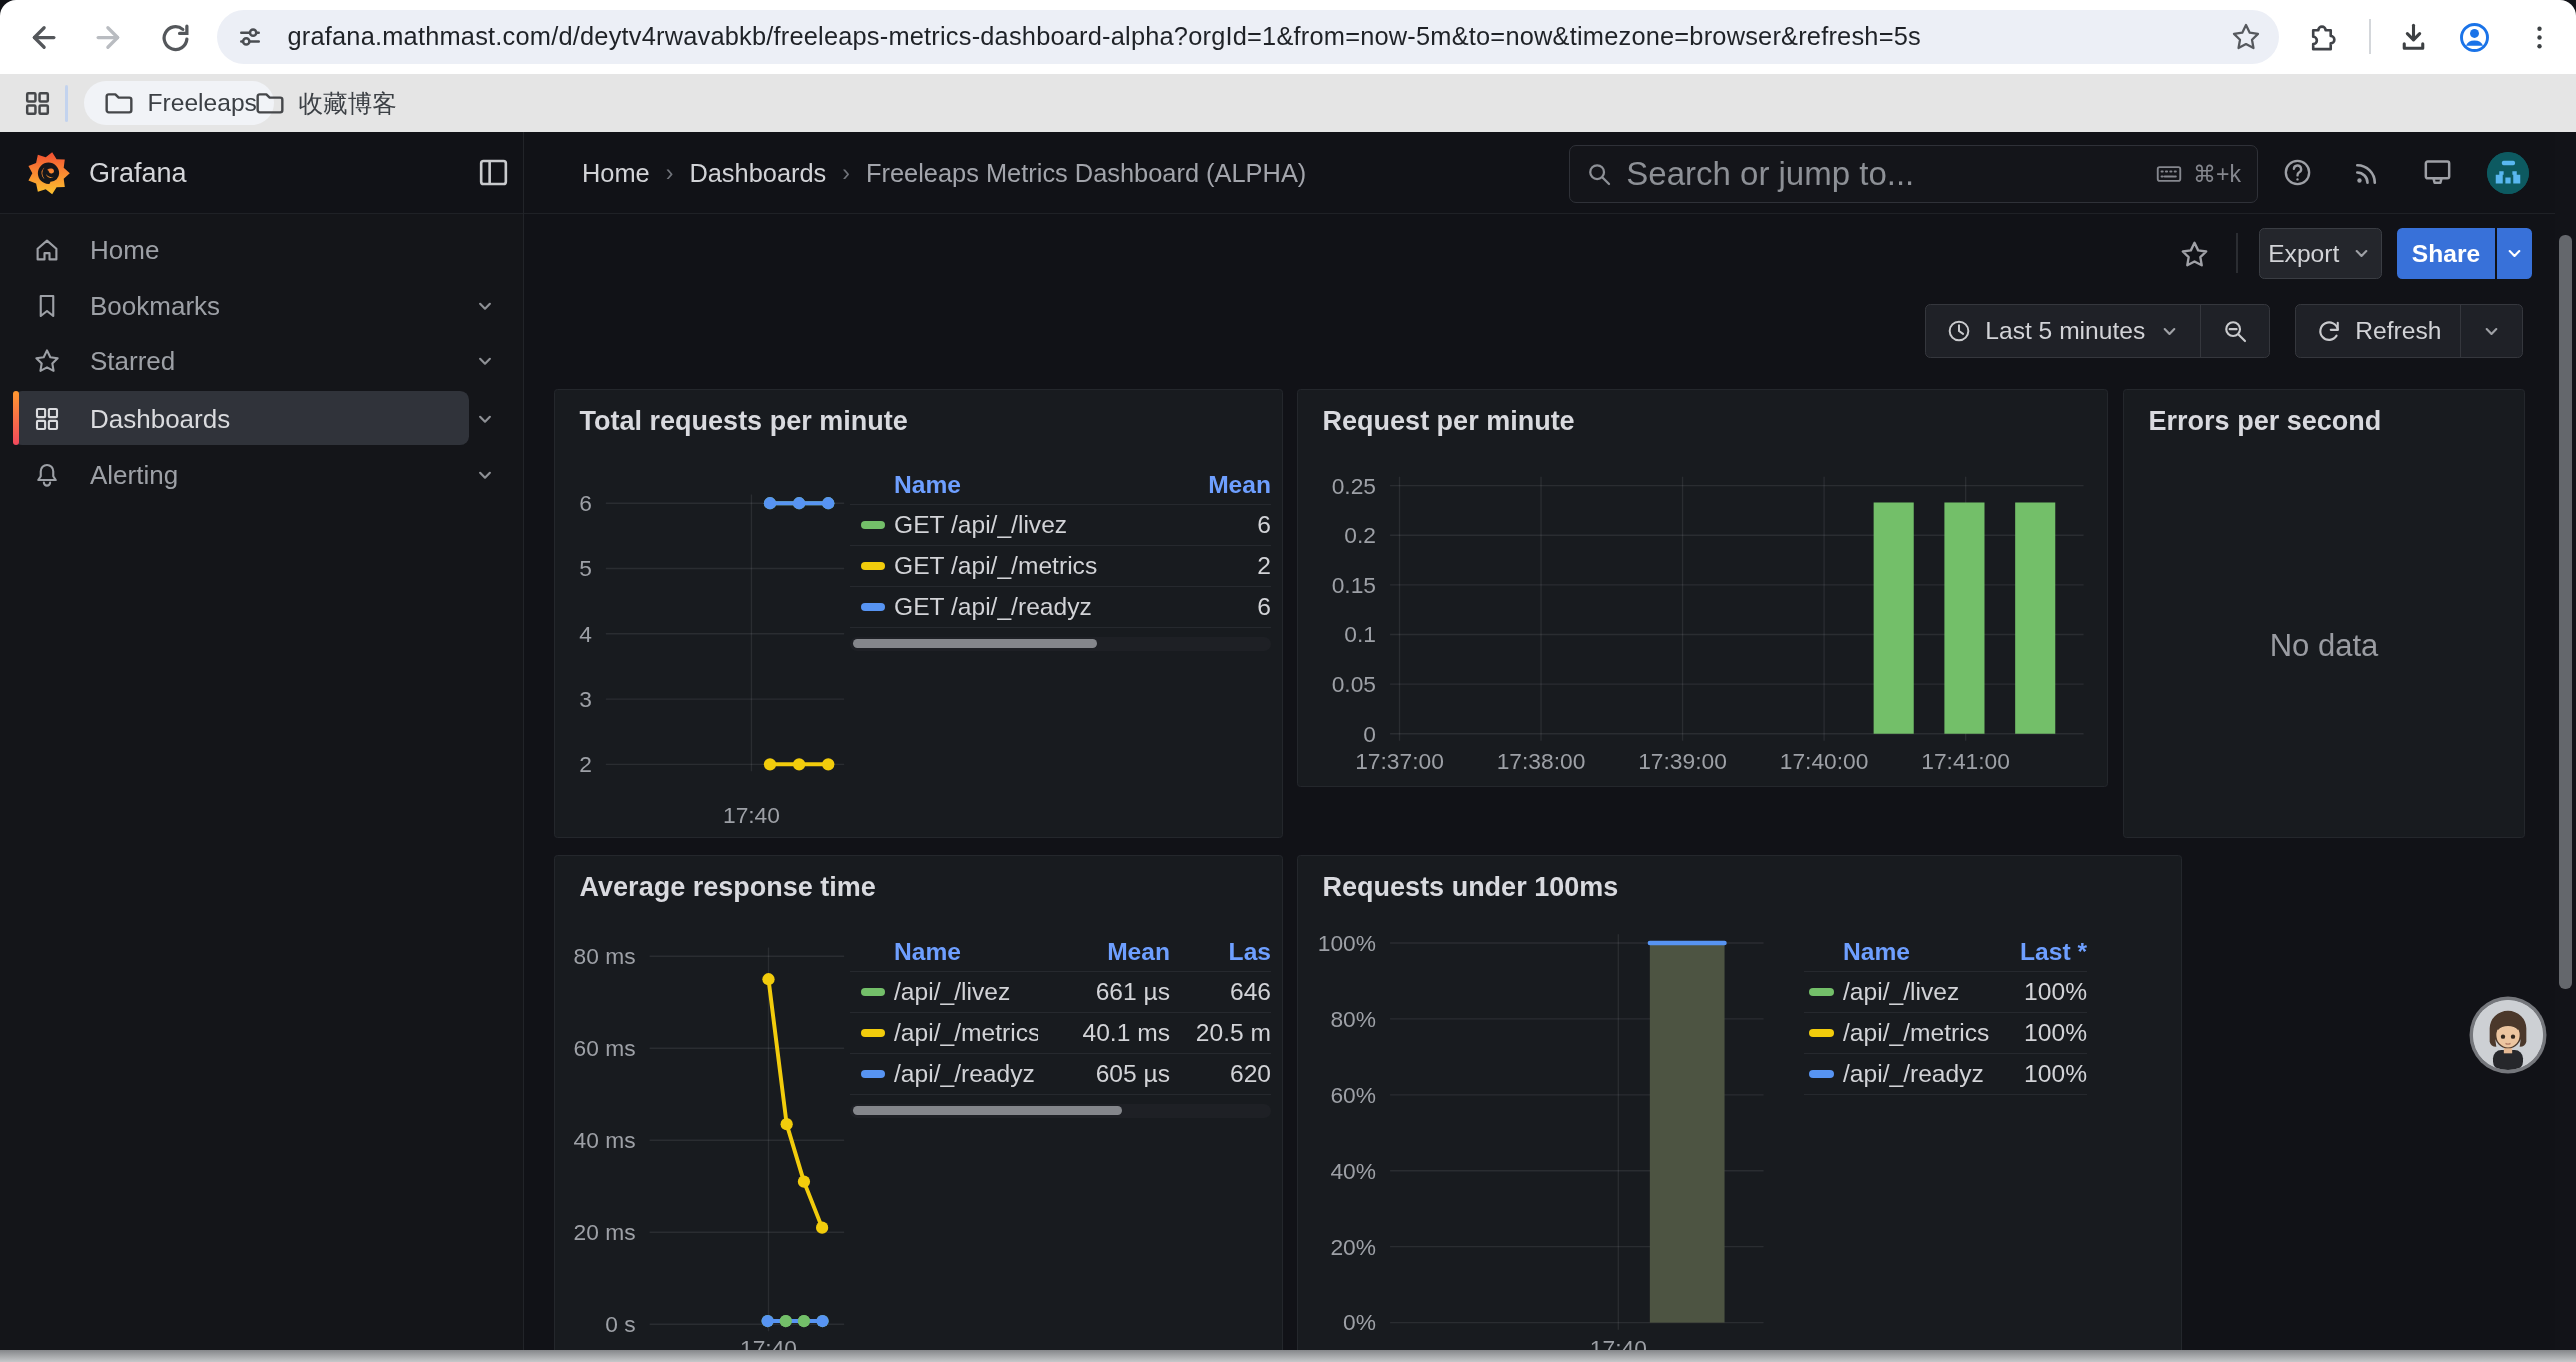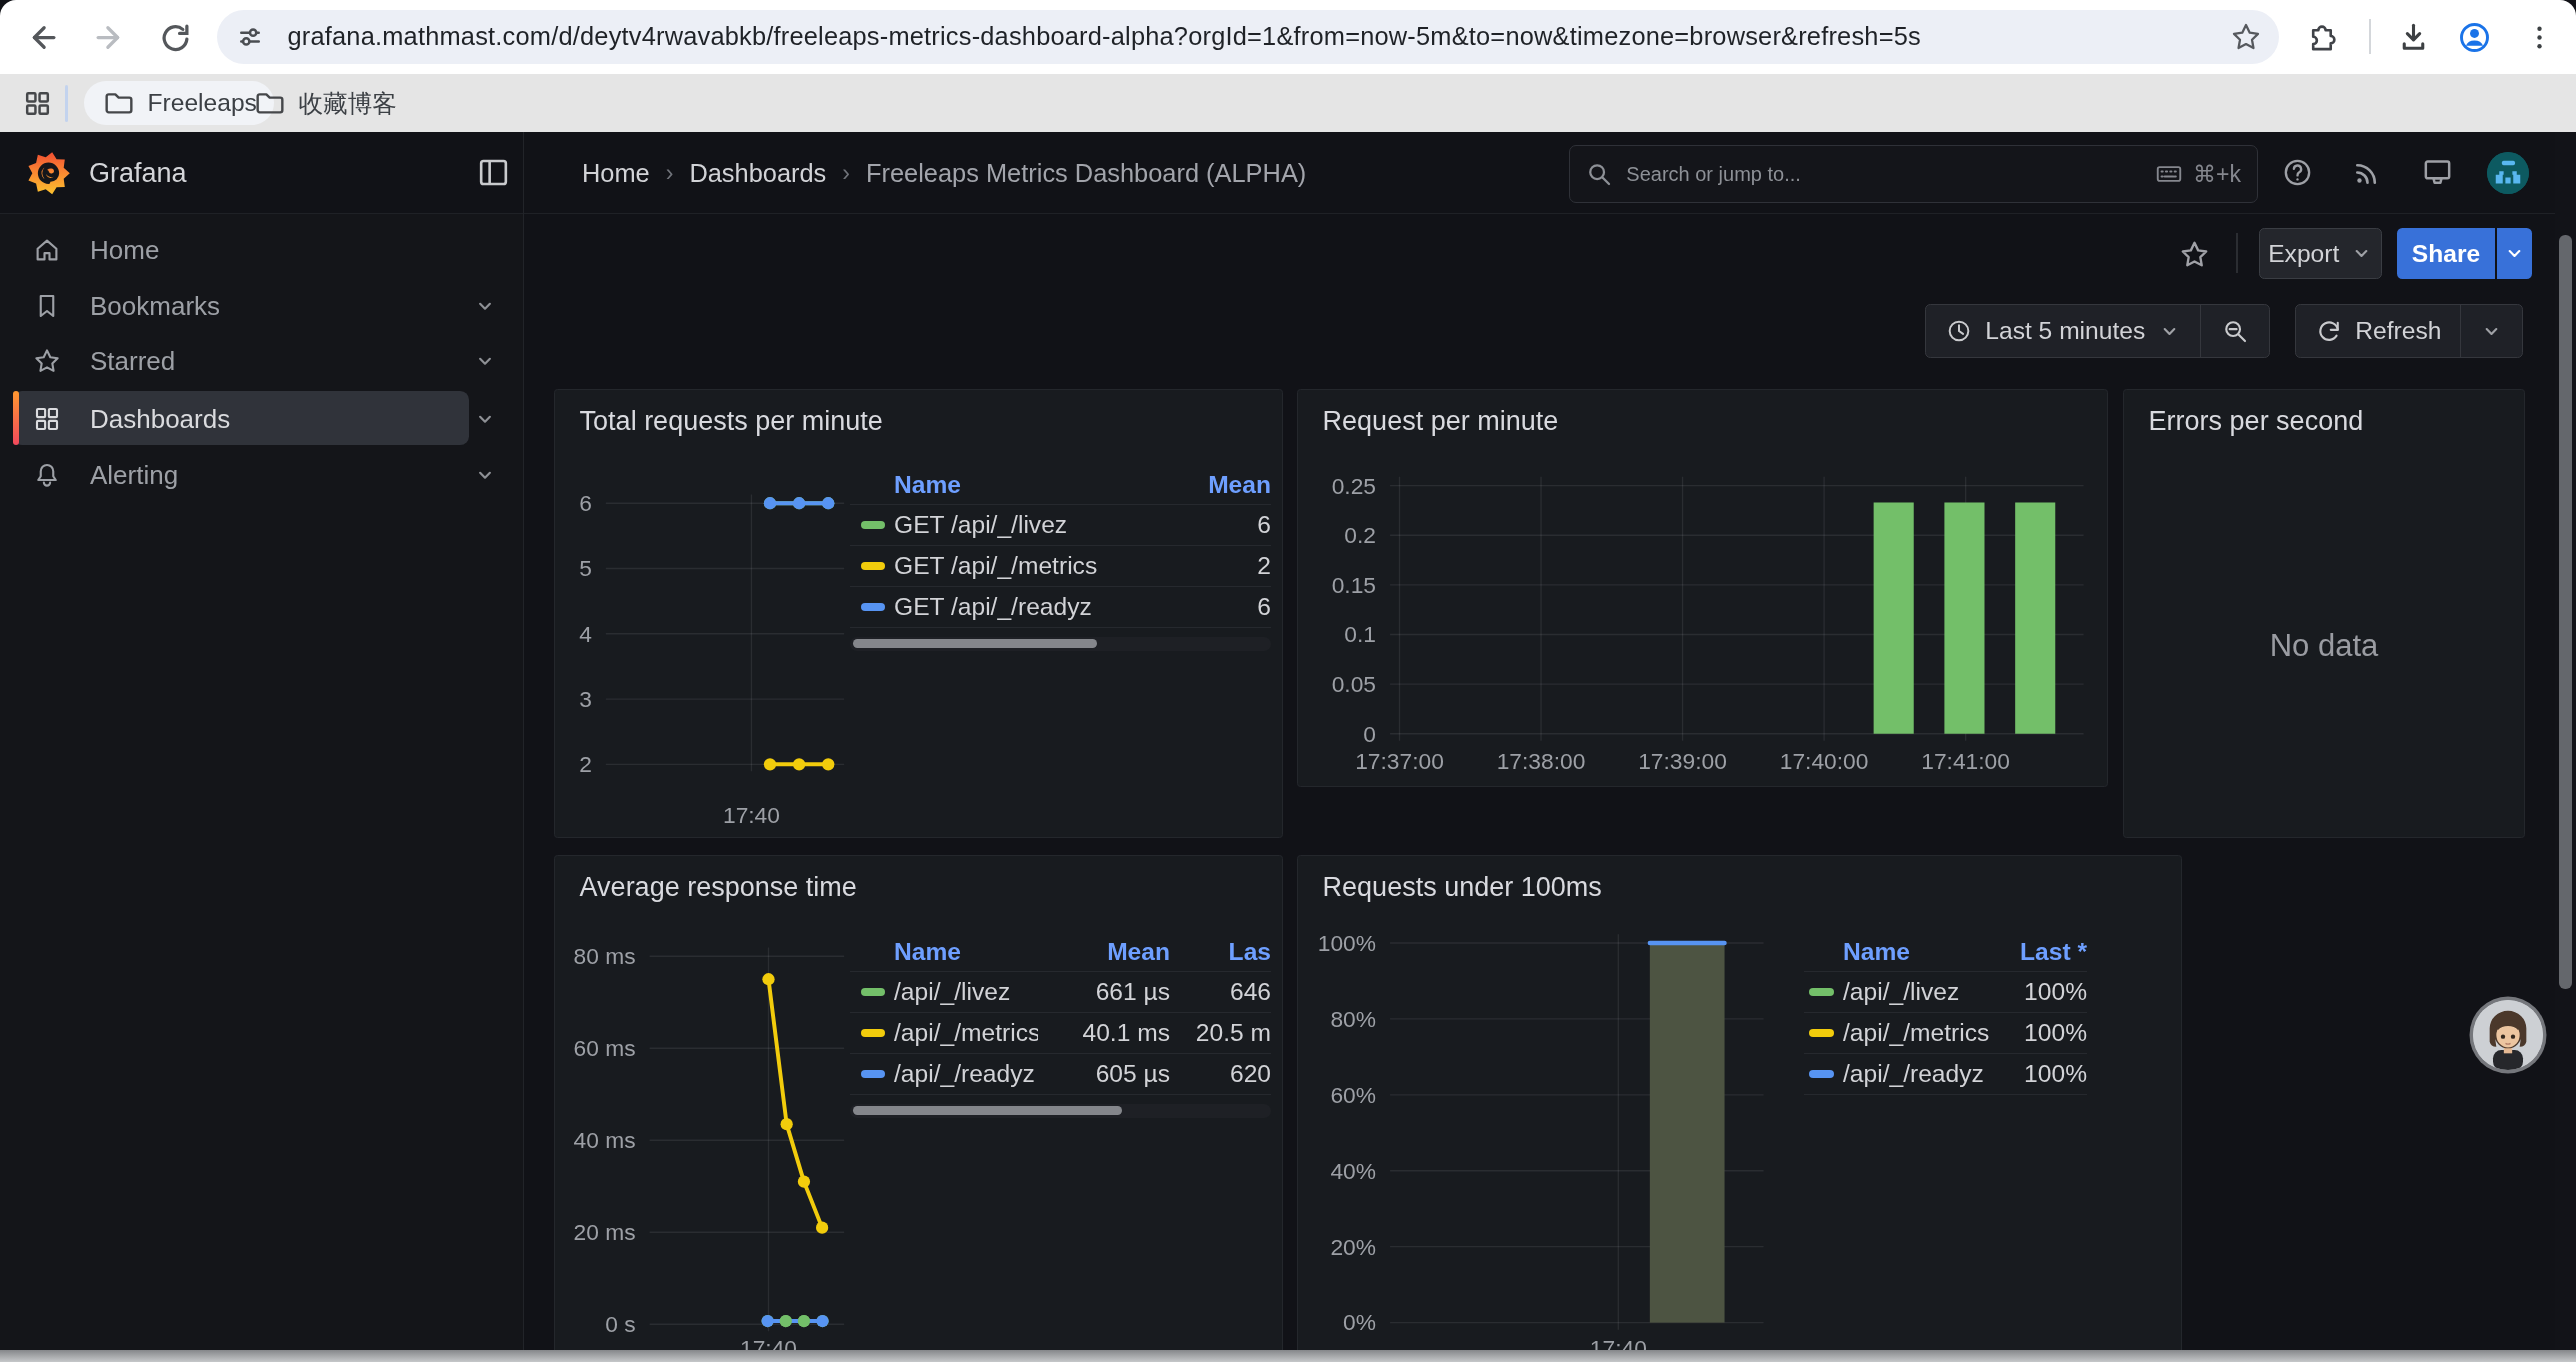--- a/index.html
+++ b/index.html
@@ -24,21 +24,21 @@
   #gheader{position:absolute;left:0;top:132px;width:2576px;height:82px;background:#111217;border-bottom:0.9px solid #1f2126}
   #brand{position:absolute;left:24.6px;top:149px;width:47px;height:47px}
   #brand-label{position:absolute;left:89px;top:158px;font-size:27px;font-weight:500;color:#d4d5d9}
   #mega-toggle{position:absolute;left:475px;top:154px;color:#c9cacd}
   #breadcrumb{position:absolute;left:582px;top:159px;display:flex;align-items:center;gap:16px;font-size:25.4px}
   #breadcrumb .crumb{color:#d2d3d7}
   #breadcrumb .sep{color:#70737a;font-size:23px}
   #breadcrumb .current{color:#a2a4ab}
   #search-box{position:absolute;left:1569px;top:145px;width:689px;height:58px;border-radius:7px;background:#14151a;border:0.9px solid #2f3138;display:flex;align-items:center;color:#8d9096}
   #search-box .mag{margin-left:14px}
-  #search-placeholder{margin-left:12.3px;font-size:20px}
+  #search-placeholder{margin-left:12.3px;font-size:33px}
   #search-kbd{margin-left:auto;margin-right:16px;display:flex;align-items:center;gap:8.8px;color:#85878e;font-size:23px}
   .hicon{position:absolute;top:153px;width:39px;height:39px;color:#9ea0a6;display:flex;align-items:center;justify-content:center}
   #header-avatar{position:absolute;left:2487px;top:152px;width:42px;height:42px;border-radius:50%;background:#0d5a61;overflow:hidden}
 
   
   #sidebar{position:absolute;left:0;top:214px;width:523px;height:1136px;background:#141519}
   #vdiv{position:absolute;left:523px;top:132px;width:0.9px;height:1219px;background:#222429}
   .sitem{position:absolute;left:0;width:523px;height:56px;display:flex;align-items:center;color:#9da0a6;font-size:26px}
   .sitem .s-ico{position:absolute;left:32px;width:30px;height:30px}
   .sitem .s-label{position:absolute;left:90px}
@@ -52,21 +52,21 @@
   #actions-divider{position:absolute;left:2236px;top:233px;width:1.8px;height:40px;background:#2b2d32}
   .gbtn{position:absolute;display:flex;align-items:center;justify-content:center;gap:10.5px;background:#24262c;border:0.9px solid #3a3d43;border-radius:5.3px;color:#d2d3d7;font-size:24.6px;height:51px}
   #share-btn{position:absolute;left:2397px;top:228px;width:98px;height:51px;background:#3871d9;border-radius:5.3px 0 0 5.3px;display:flex;align-items:center;justify-content:center;color:#fff;font-size:24.6px;font-weight:600}
   #share-chevron{position:absolute;left:2497px;top:228px;width:35px;height:51px;background:#3871d9;border-radius:0 5.3px 5.3px 0;display:flex;align-items:center;justify-content:center;color:#fff}
   .btn-group{position:absolute;top:304px;height:54px;display:flex;border:0.9px solid #35373d;border-radius:5.3px;background:#1f2127;color:#d2d3d7;font-size:24.6px;overflow:hidden}
   .btn-group .part{display:flex;align-items:center;gap:12.3px;padding:0 19px}
   .btn-group .part + .part{border-left:0.9px solid #35373d}
 
   
   .panel{position:absolute;background:#181b1f;border:0.9px solid #24272c;border-radius:3.5px;overflow:hidden}
-  .panel .ptitle{position:absolute;left:24.6px;top:16px;font-size:27px;font-weight:400;color:#d9dadf}
+  .panel .ptitle{position:absolute;left:24.6px;top:16px;font-size:27px;font-weight:700;color:#d9dadf}
   .chart{position:absolute;left:0;top:0}
   .chart text{font-family:"Liberation Sans",sans-serif;font-size:26px;fill:#9da0a6}
   .nodata{position:absolute;left:0;right:0;top:238px;text-align:center;font-size:31px;color:#9a9ca2}
 
   .legend{position:absolute;font-size:24.6px;color:#d2d3d7}
   .legend .hdr{display:grid;align-items:center;height:39px;color:#6e9fff;font-weight:600}
   .legend .lrow{display:grid;align-items:center;height:41px;border-top:1.8px solid #26292e}
   .cols2{grid-template-columns:44px 1fr 123px}
   .cols3{grid-template-columns:44px 1fr 132px 101px}
   .colsL{grid-template-columns:39px 1fr 88px}

